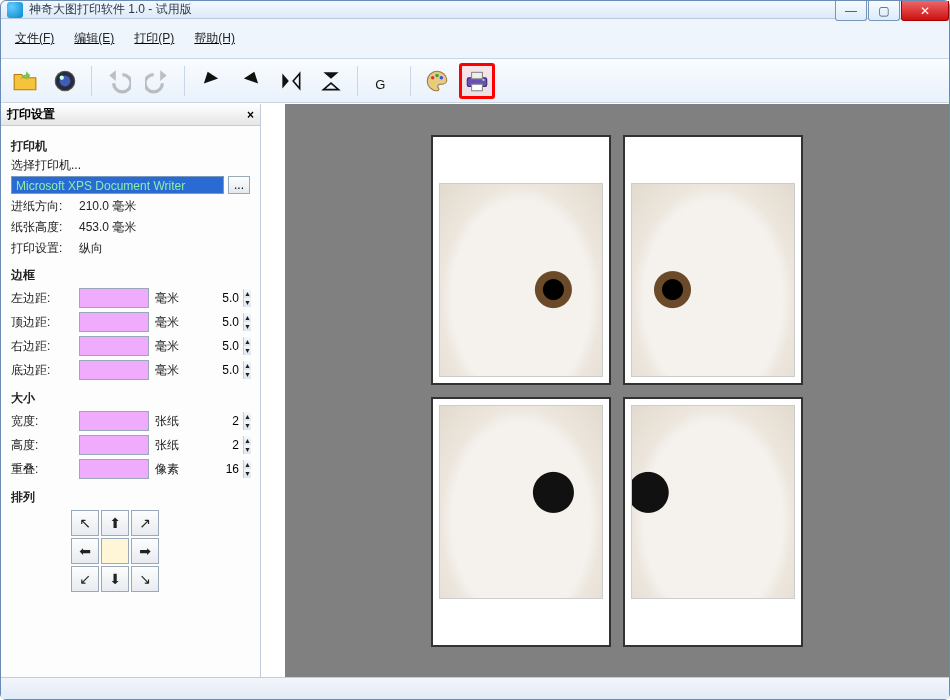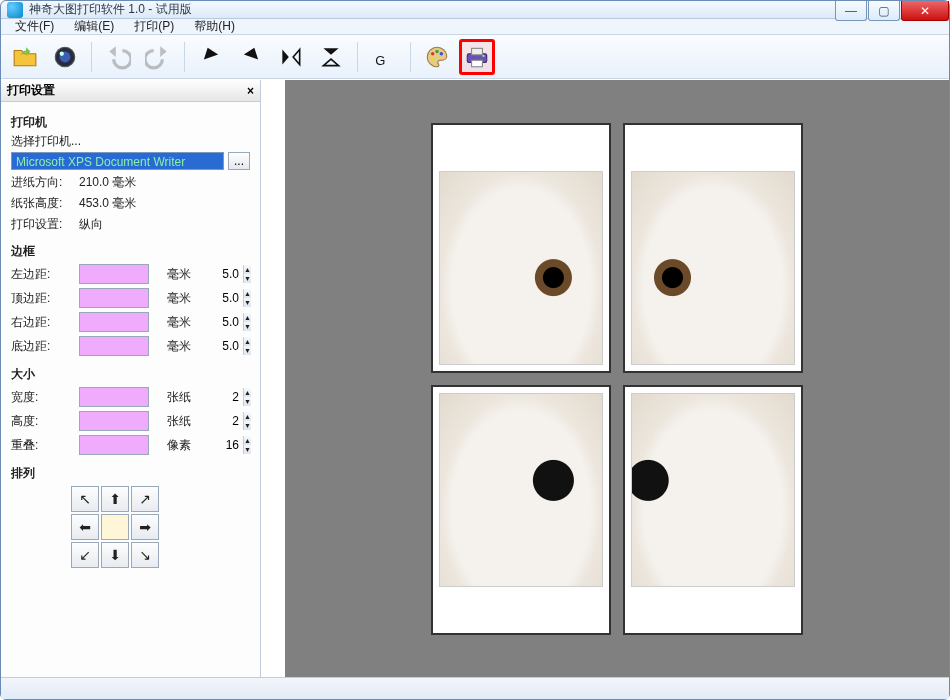--- a/index.html
+++ b/index.html
@@ -37,23 +37,24 @@
     font-size: 12px; color: #3a5270;
     border-radius: 0 0 3px 3px;
   }
   .winbtn.close {
     width: 48px;
     background: linear-gradient(#e66, #c11);
     border-color: #a00; color: #fff;
   }
 
   .menubar {
-    height: 16px; display: flex; align-items: center;
+    height: 40px; display: flex; align-items: center;
     padding: 0 4px; background: #eef5fc;
     border-bottom: 1px solid #c9d6e6;
+    text-decoration: underline;
   }
   .menubar .mitem { padding: 2px 10px; color: #222; cursor: default; }
 
   .toolbar {
     height: 44px; display: flex; align-items: center;
     padding: 2px 6px; gap: 4px;
     background: linear-gradient(#f9fcff,#e9f1fb);
     border-bottom: 1px solid #c9d6e6;
   }
   .tbtn {
@@ -115,21 +116,21 @@
     font-size: 12px; outline: none; background: transparent;
   }
   .kv .spin .arrows {
     width: 14px; display: flex; flex-direction: column;
     border-left: 1px solid #c4ccd6;
   }
   .kv .spin .arrows span {
     flex: 1; font-size: 7px; line-height: 9px; text-align: center;
     background: linear-gradient(#f6f8fb,#dfe5ed); cursor: pointer;
   }
-  .kv .u { width: 30px; margin-left: 12px; }
+  .kv .u { width: 30px; }
 
   .arrange-grid {
     display: grid; grid-template-columns: repeat(3, 28px); grid-template-rows: repeat(3, 26px);
     gap: 2px; margin: 4px 0 0 60px;
   }
   .arrange-grid .abtn {
     border: 1px solid #9aa9ba; background: linear-gradient(#fdfdfd,#e7ebf0);
     display: flex; align-items: center; justify-content: center;
     font-size: 14px; color: #222;
   }

